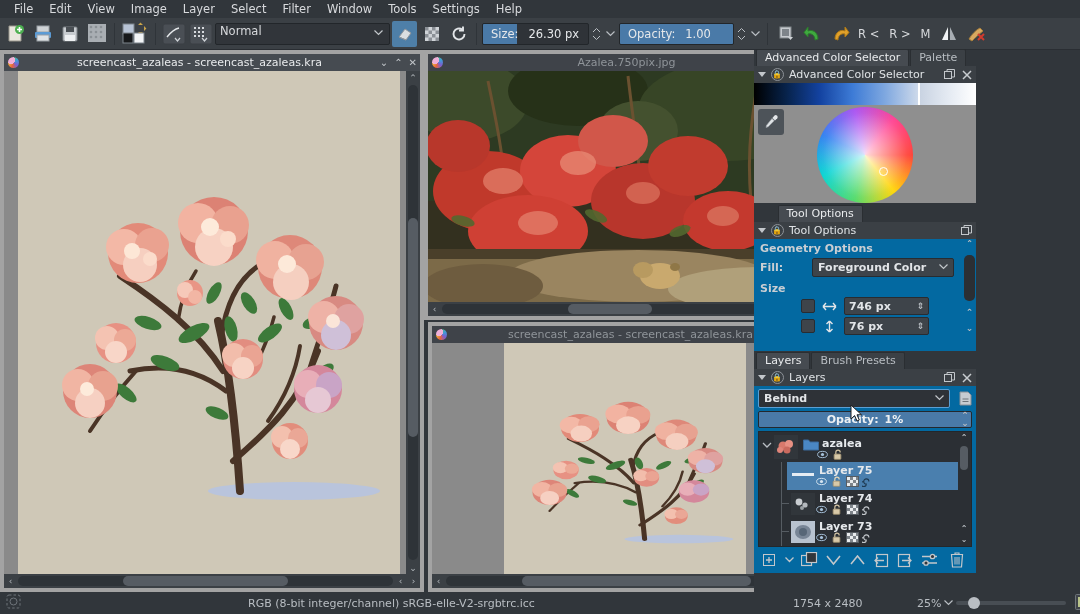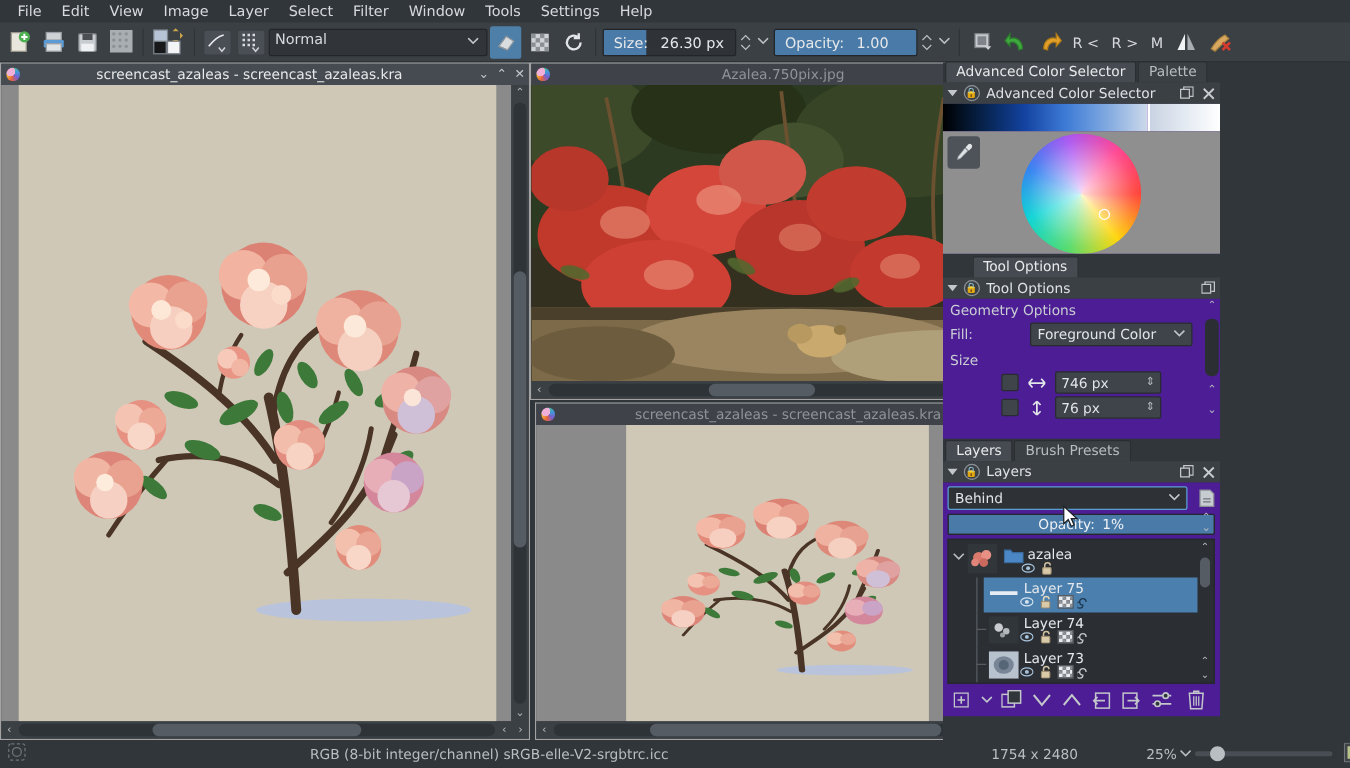--- a/index.html
+++ b/index.html
@@ -52,21 +52,21 @@
   .slider-label { position:relative; z-index:2; padding-left:8px; color:#e6e8ea; }
   .slider-value { position:relative; z-index:2; padding-left:10px; color:#e6e8ea; }
 
   .spin {
     width:11px; height:22px; display:flex; flex-direction:column;
     align-items:center; justify-content:center; color:#a9aeb3; font-size:7px; line-height:6px;
   }
   .spin-caret { width:13px; text-align:center; color:#a9aeb3; font-size:9px; }
 
   
-  .subwin { position:absolute; background:#3b4045; border:1px solid #a3a3a3; }
+  .subwin { position:absolute; background:#3b4045; border:4px solid #a3a3a3; }
   .subwin-title {
     height:17px; background:#464b51; display:flex; align-items:center;
     font-size:11px; position:relative; color:#e8eaec;
   }
   .subwin-title.inactive { background:#3f4349; color:#8f9499; }
   .subwin-icon {
     width:11px; height:11px; border-radius:50%; margin-left:4px;
     background:
       radial-gradient(circle at 30% 30%, #f0b0d8 0 34%, transparent 35%),
       conic-gradient(from 200deg, #e8643c, #f2c13c, #5bc46a, #3f9bd8, #7a5fd0, #e8643c);
@@ -95,40 +95,40 @@
   }
   .dock-tab.active { background:#464b51; color:#e8eaec; }
   .dock-header {
     height:17px; display:flex; align-items:center; gap:5px; padding:0 4px;
     background:#3b4045; font-size:11px; color:#dfe2e5; position:relative;
   }
   .dock-header .hdr-right { position:absolute; right:4px; display:flex; gap:7px; align-items:center; }
   .tri { width:0;height:0;border-left:4px solid transparent;border-right:4px solid transparent;border-top:5px solid #c3c7cb; }
   .lock-ic { width:13px; height:13px; border-radius:50%; border:1px solid #8d9298; display:flex; align-items:center; justify-content:center; font-size:8px; color:#c8ccd0; }
 
-  .panel-body { background:#4c1d95; }
+  .panel-body { background:#0369a1;font-weight:bold; }
 
   
   .grad-strip { height:22px; display:flex; }
   .wheel-area { height:98px; background:#8f8f8f; position:relative; }
   .color-wheel {
     position:absolute; left:50%; top:2px; transform:translateX(-50%);
     width:96px; height:96px; border-radius:50%;
     background:
       radial-gradient(circle at 50% 50%, rgba(255,255,255,0.82) 0%, rgba(255,255,255,0.10) 62%, rgba(255,255,255,0) 78%),
       conic-gradient(from 90deg, #ff3b30, #ffd400, #4cd964, #00d2d2, #2a7bf0, #a64cf0, #ff3b8e, #ff3b30);
   }
   .wheel-cursor { position:absolute; width:9px; height:9px; border:1px solid #fff; border-radius:50%; }
   .eyedrop-btn {
     position:absolute; left:4px; top:4px; width:26px; height:26px; border-radius:3px;
     background:#4d5359; display:flex; align-items:center; justify-content:center;
   }
 
   
-  .opt-row { display:flex; align-items:center; padding:2px 6px; gap:16px; font-size:11px; }
+  .opt-row { display:flex; align-items:center; padding:2px 6px; gap:4px; font-size:11px; }
   .opt-label { color:#c9ced3; width:48px; }
   .combo {
     flex:1; height:19px; background:#3e444a; border:1px solid #282c31; border-radius:2px;
     display:flex; align-items:center; padding:0 5px; font-size:11px; color:#e2e5e8; position:relative;
   }
   .combo .arrow { position:absolute; right:5px; top:5px; }
   .section-title { padding:3px 6px 1px 6px; font-size:11px; color:#c9ced3; }
   .num-row { display:flex; align-items:center; gap:7px; padding:1px 6px;justify-content:center; }
   .chk { width:14px; height:14px; background:#3e444a; border:1px solid #282c31; border-radius:2px; }
   .numbox {

